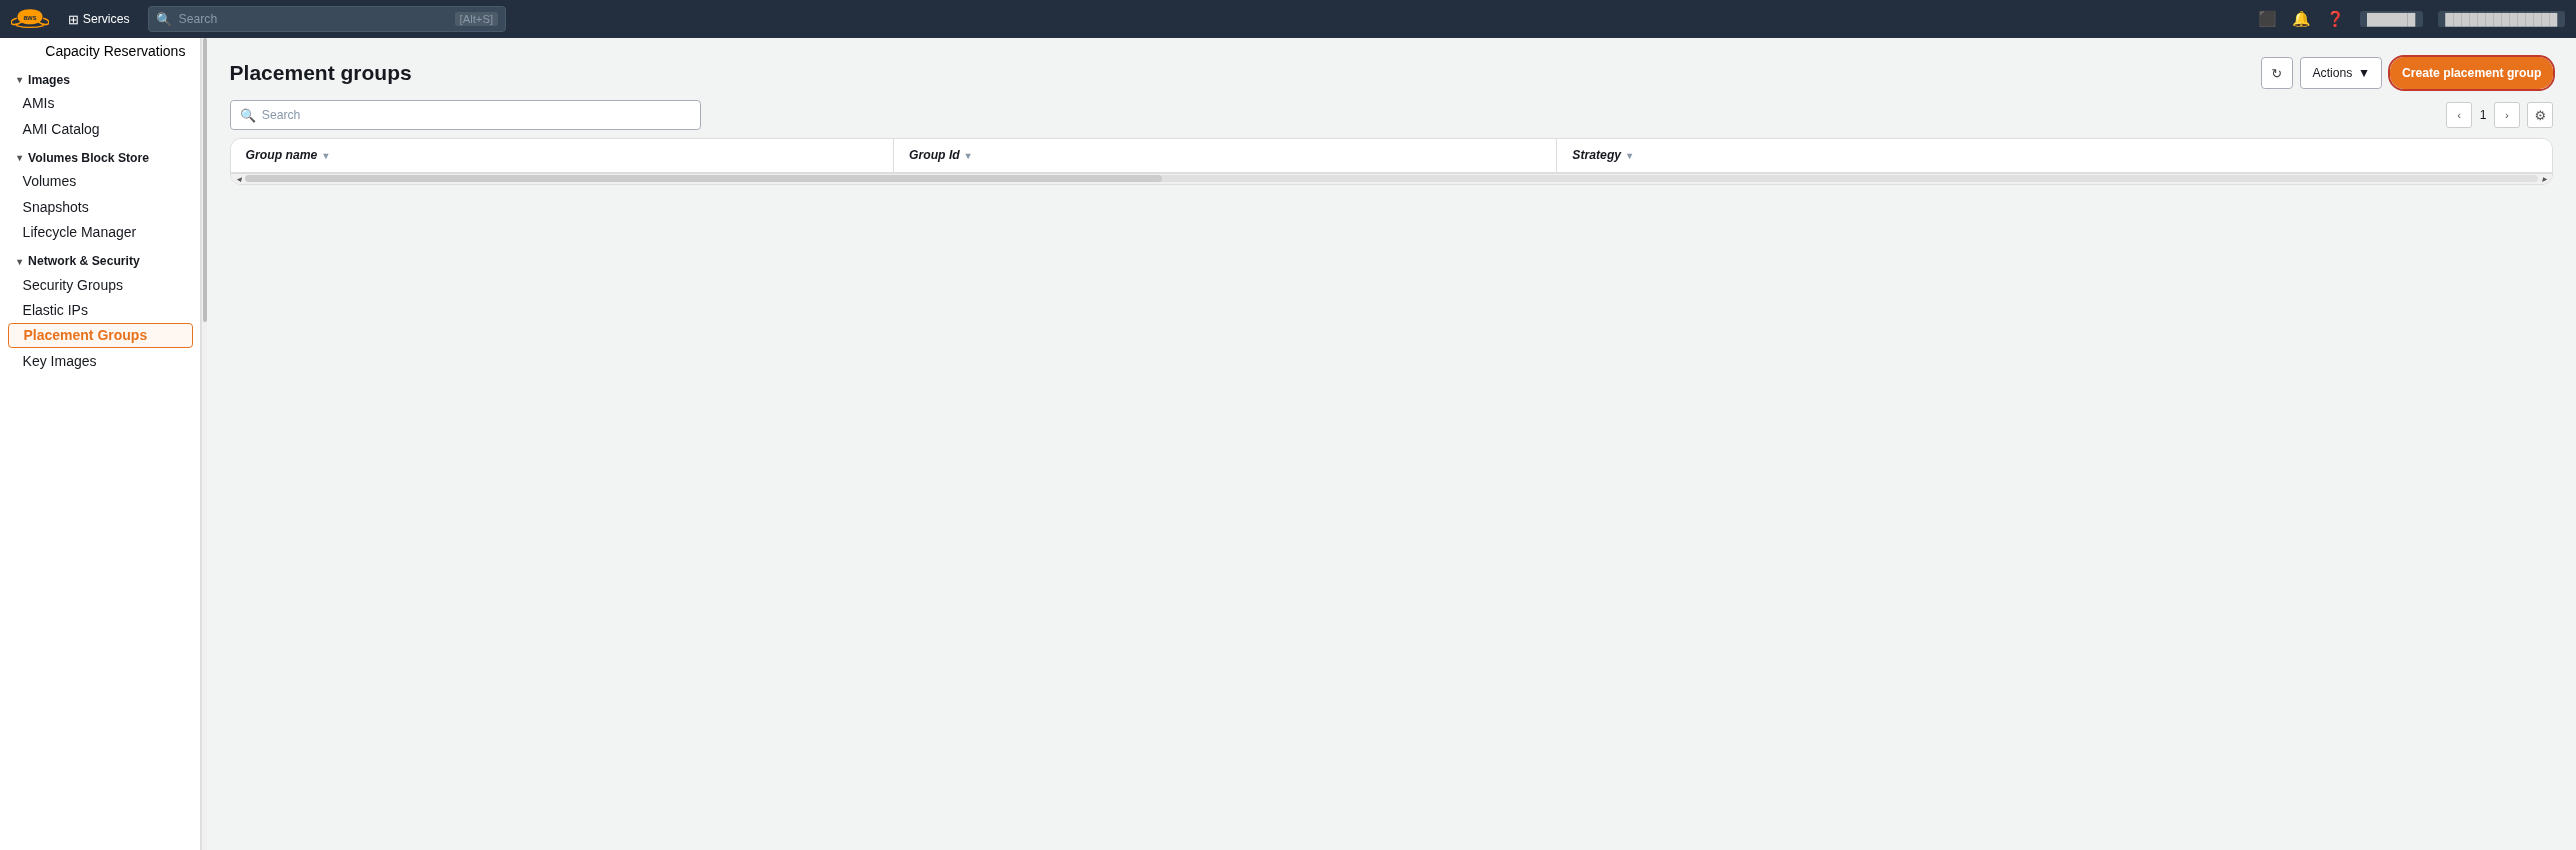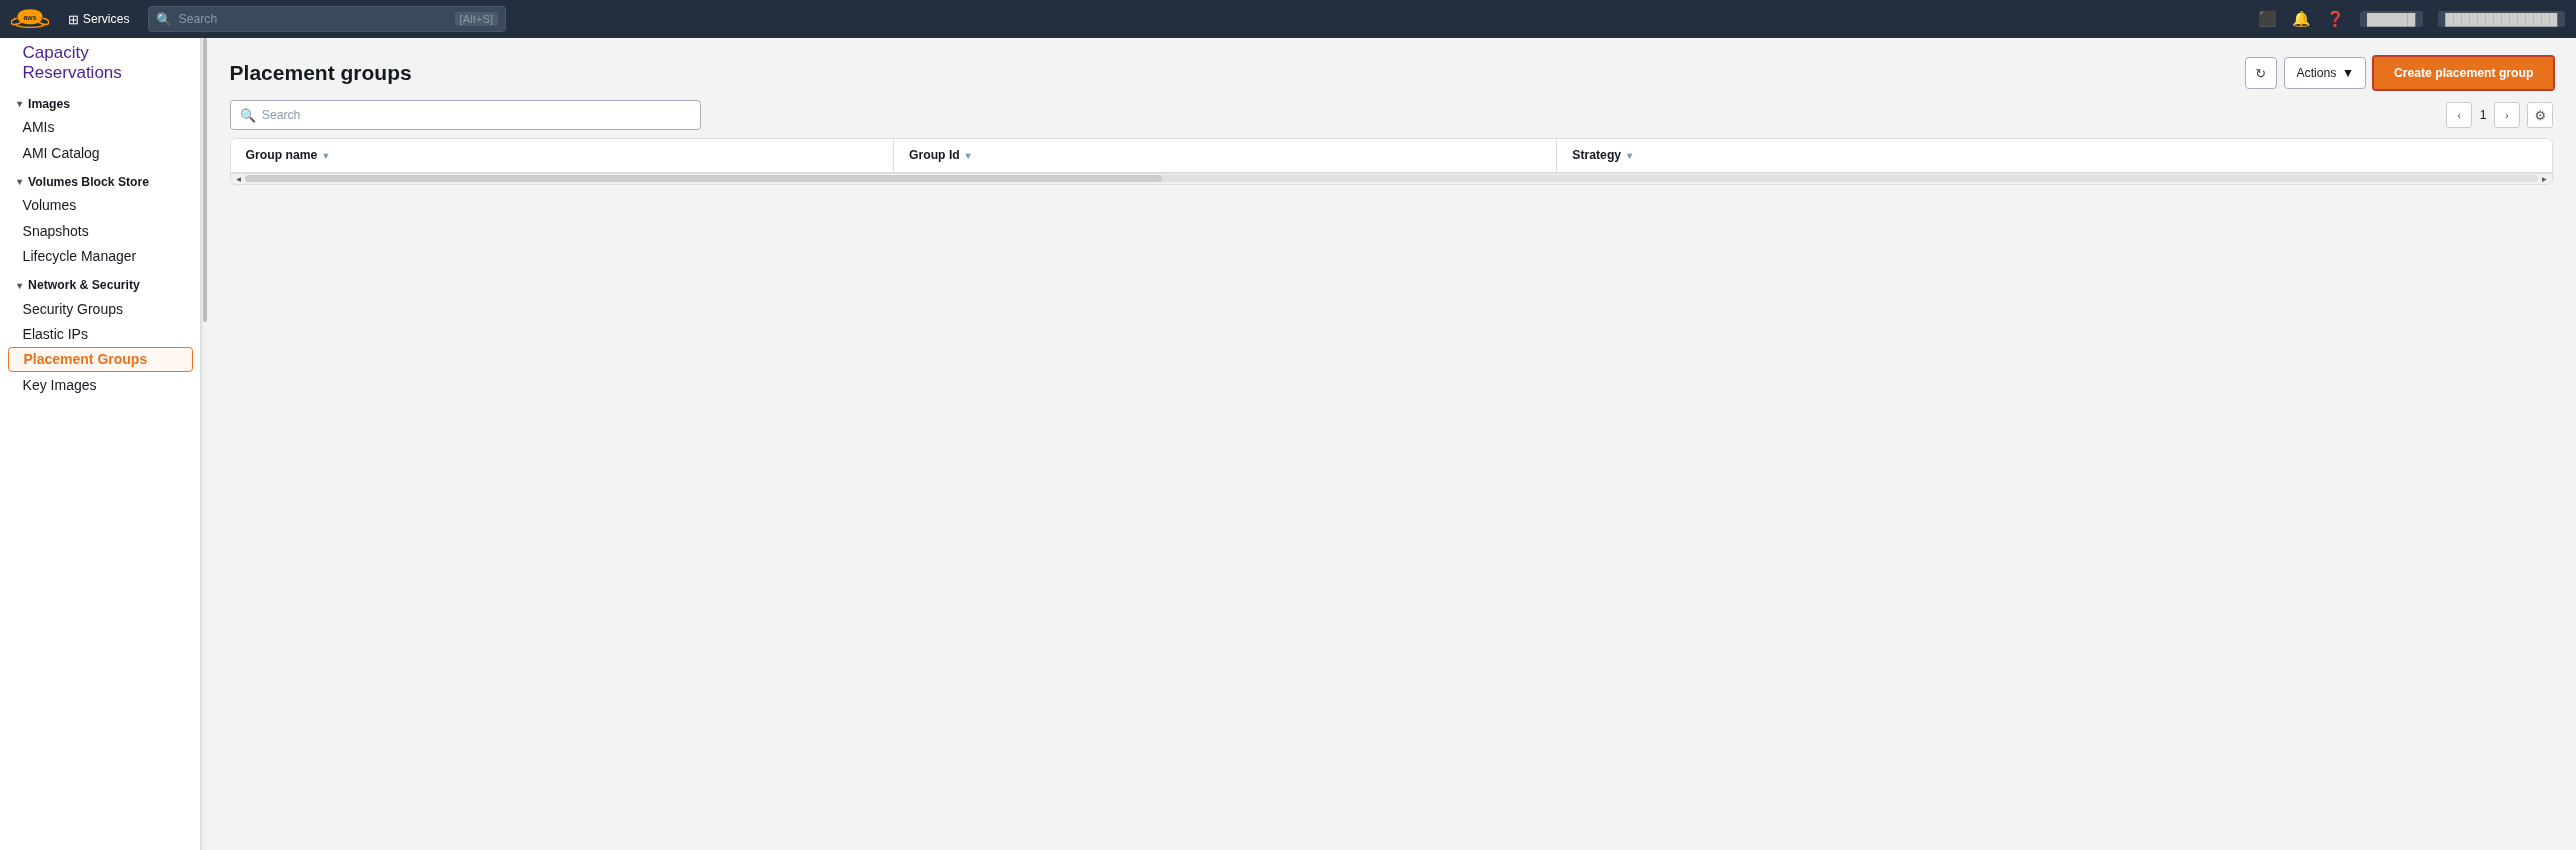--- a/index.html
+++ b/index.html
@@ -114,24 +114,25 @@
     .sidebar-item.active {
       color: #e8721c;
       font-weight: 600;
       border: 1.4px solid #e8721c;
       border-radius: 3.8px;
       background: #fff8f2;
       margin: 0 7.5px;
       padding: 3.8px 7.5px 3.8px 15px;
     }
     .sidebar-capacity {
-      font-size: 17px;
-      color: #4c1d95;
+      font-size: 14px;
+      color: #000000;
       padding: 4.7px 15px 4.7px 22.6px;
       cursor: pointer;
+      text-align: right;
     }
 
     
     .content {
       flex: 1;
       overflow: auto;
       padding: 19px 22.6px;
       background: #f2f3f3;
     }
 
@@ -174,23 +175,23 @@
       display: flex;
       align-items: center;
       gap: 5.6px;
       cursor: pointer;
       font-size: 12.2px;
       color: #16191f;
     }
     .btn-create {
       background: #e8721c;
       border: 1.9px solid #e8721c;
-      border-radius: 2px;
+      border-radius: 14px;
       height: 32px;
-      padding: 0 19px;
+      padding: 0 11px;
       display: flex;
       align-items: center;
       cursor: pointer;
       font-size: 12.2px;
       font-weight: 600;
       color: #fff;
       outline: 2.8px solid #c0392b;
       outline-offset: 0.9px;
     }
 
@@ -254,22 +255,23 @@
       justify-content: center;
       cursor: pointer;
       font-size: 13px;
       color: #555;
     }
 
     
     .data-table {
       background: #fff;
       border: 0.9px solid #ddd;
-      border-radius: 6px;
+      border-radius: 11px;
       overflow: hidden;
+      font-style: italic;
     }
     .table-header {
       display: grid;
       grid-template-columns: 2fr 2fr 2fr 1fr;
       border-bottom: 0.9px solid #ddd;
       background: #fff;
     }
     .th {
       padding: 9.4px 15px;
       font-size: 12.2px;

